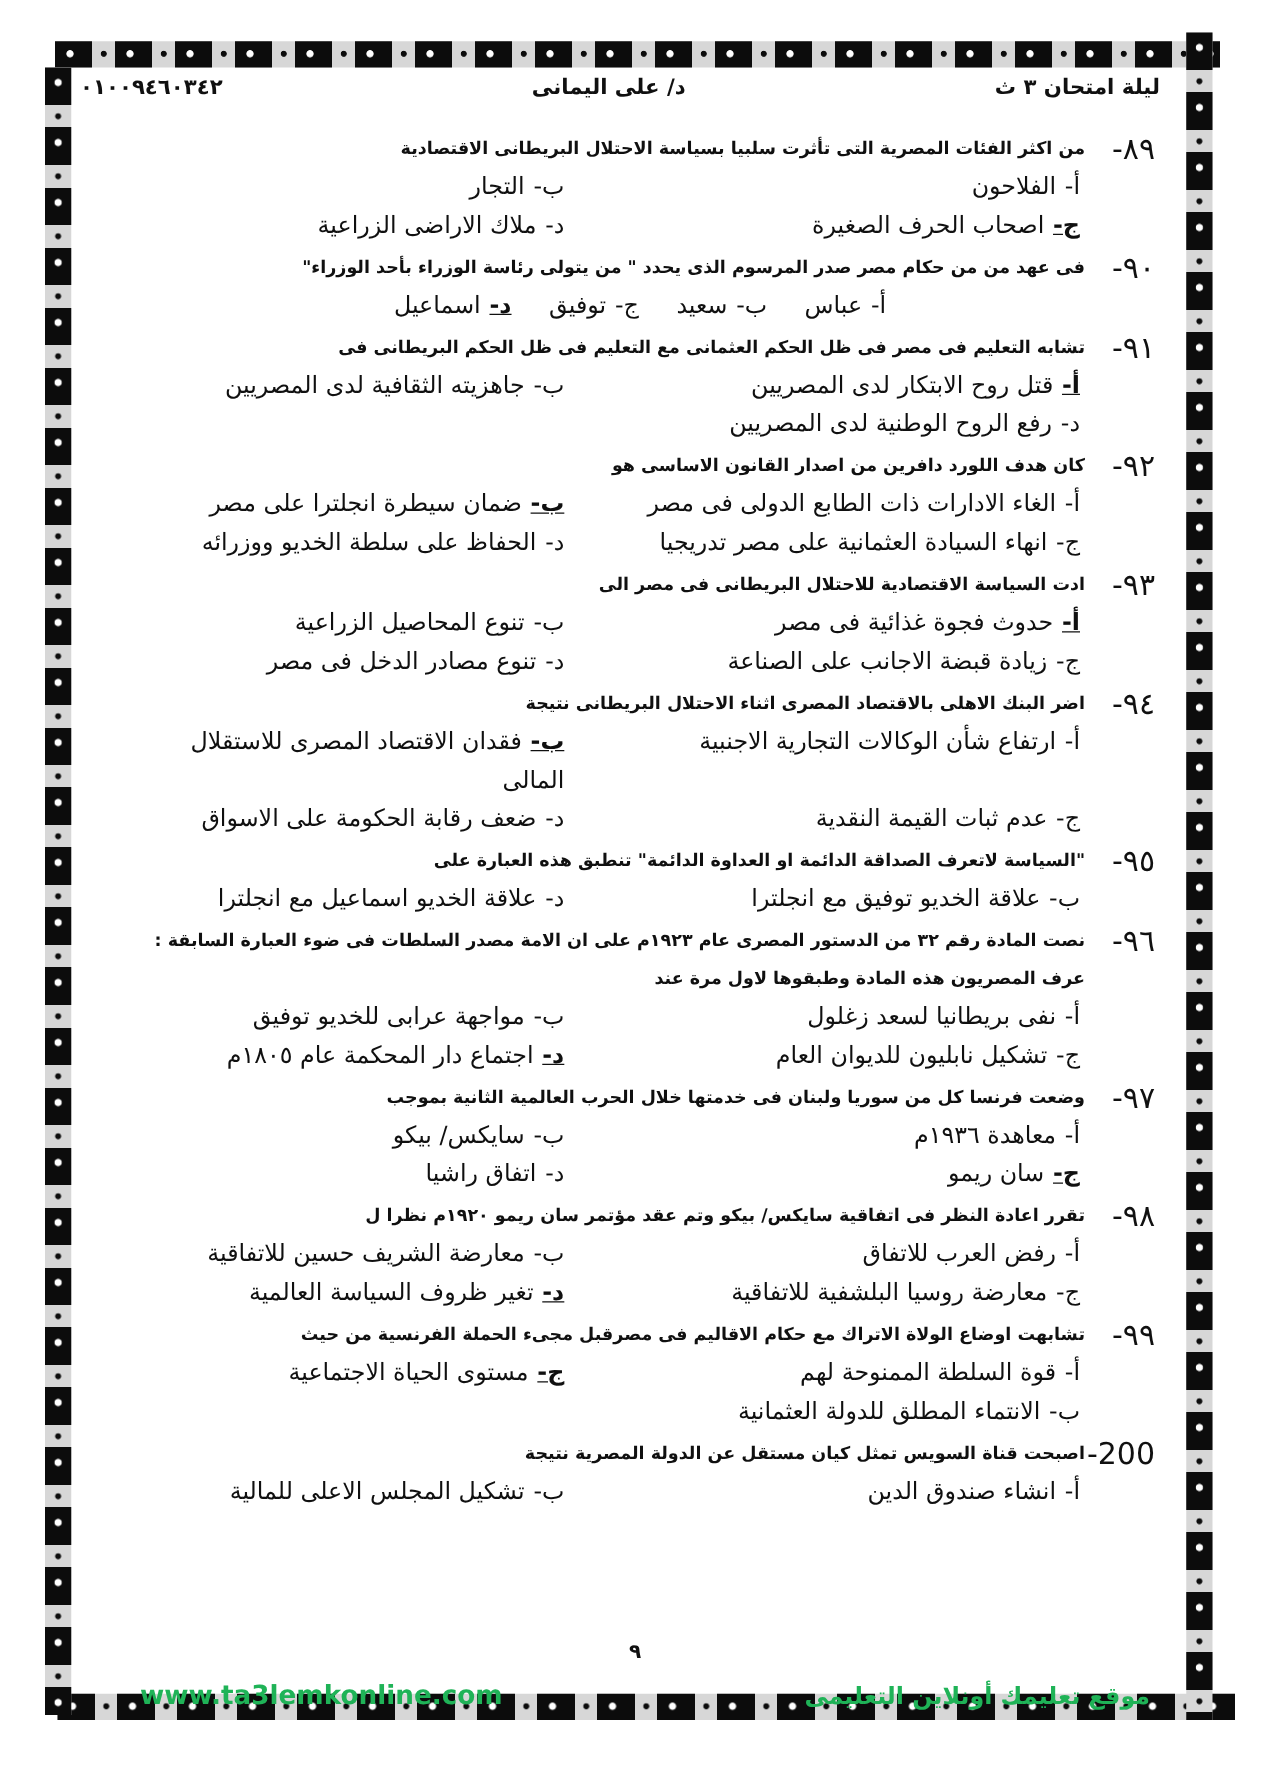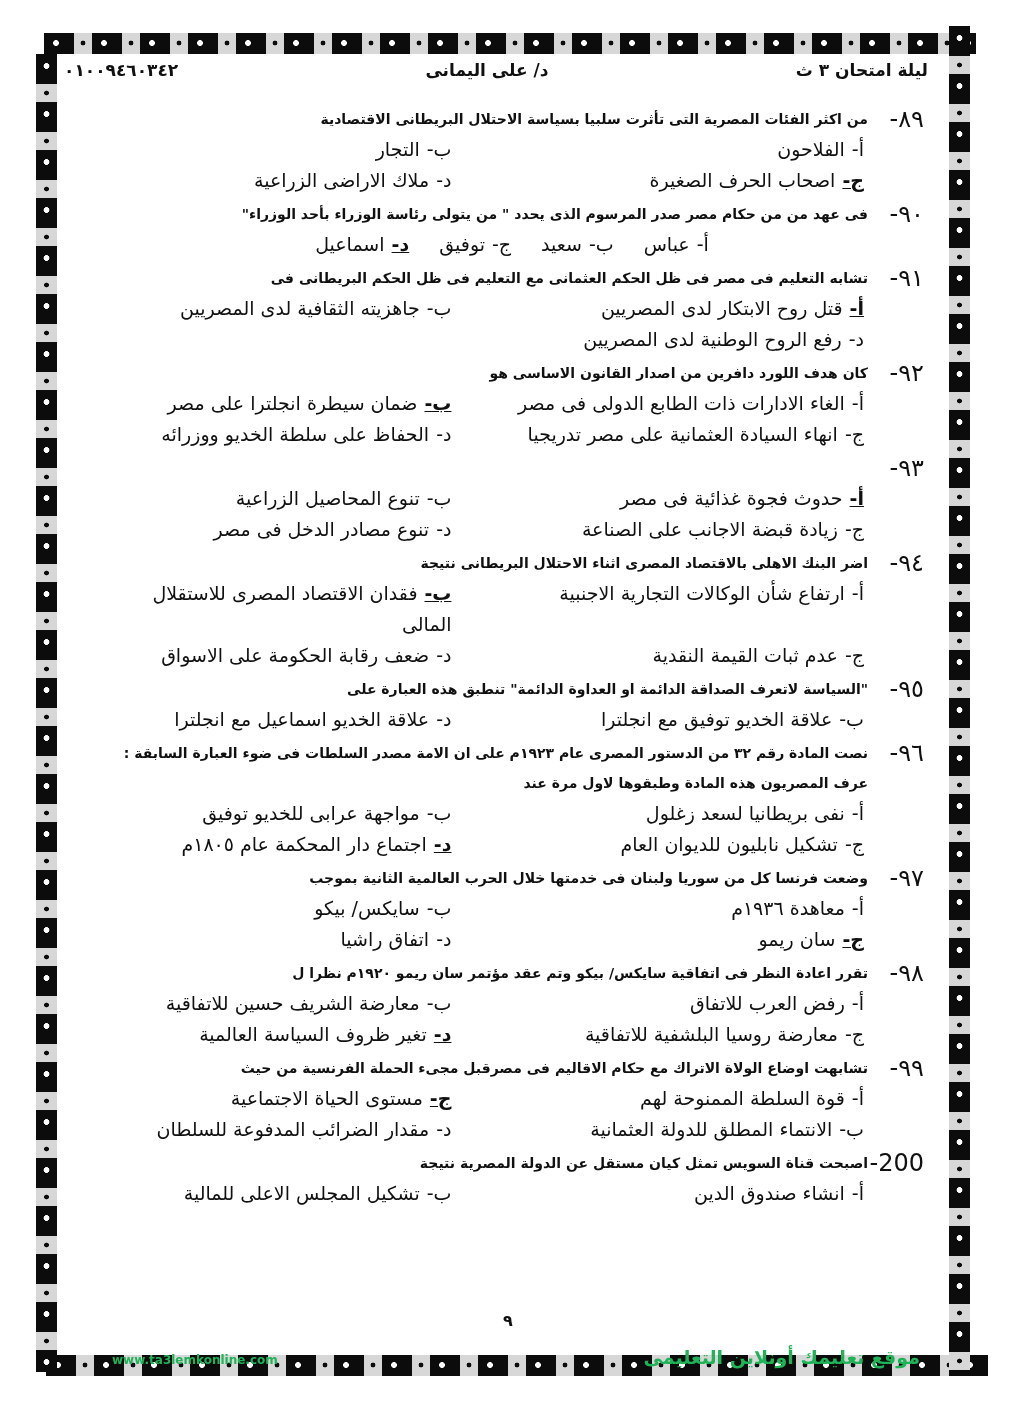--- a/index.html
+++ b/index.html
@@ -43,21 +43,21 @@
   .q-opts.inline { display:flex; justify-content:center; gap:30px; }
   .opt .l { margin-left:7px; }
   .opt .l.ans { font-weight:bold; text-decoration:underline; }
 
   
   .page-num { position:absolute; bottom:88px; left:0; right:0; text-align:center;
               font-size:16px; font-weight:bold; }
   .footer-green { position:absolute; bottom:50px; right:96px; left:112px;
                   display:flex; justify-content:space-between; align-items:baseline; }
   .footer-green .site-name { color:#1fb357; font-weight:bold; font-size:19px; }
-  .footer-green .site-url  { color:#1fb357; font-weight:bold; font-size:12px; direction:ltr; }
+  .footer-green .site-url  { color:#1fb357; font-weight:bold; font-size:21px; direction:ltr; }
 </style>
 </head>
 <body>
 
 <div class="page">
 
   <div class="hstrip frame-top"></div>
   <div class="hstrip frame-bottom"></div>
   <div class="vstrip frame-left"></div>
   <div class="vstrip frame-right"></div>
@@ -112,20 +112,21 @@
         <div class="q-opts grid">
           <span class="opt"><span class="l">أ-</span><span>الغاء الادارات ذات الطابع الدولى فى مصر</span></span>
           <span class="opt"><span class="l ans">ب-</span><span>ضمان سيطرة انجلترا على مصر</span></span>
           <span class="opt"><span class="l">ج-</span><span>انهاء السيادة العثمانية على مصر تدريجيا</span></span>
           <span class="opt"><span class="l">د-</span><span>الحفاظ على سلطة الخديو ووزرائه</span></span>
         </div>
       </div>
       <div class="question">
         <div class="q-head">
           <span class="q-num">٩٣-</span>
+          <span class="q-text">ادت السياسة الاقتصادية للاحتلال البريطانى فى مصر الى</span>
         </div>
         <div class="q-opts grid">
           <span class="opt"><span class="l ans">أ-</span><span>حدوث فجوة غذائية فى مصر</span></span>
           <span class="opt"><span class="l">ب-</span><span>تنوع المحاصيل الزراعية</span></span>
           <span class="opt"><span class="l">ج-</span><span>زيادة قبضة الاجانب على الصناعة</span></span>
           <span class="opt"><span class="l">د-</span><span>تنوع مصادر الدخل فى مصر</span></span>
         </div>
       </div>
       <div class="question">
         <div class="q-head">
@@ -187,21 +188,20 @@
       </div>
       <div class="question">
         <div class="q-head">
           <span class="q-num">٩٩-</span>
           <span class="q-text">تشابهت اوضاع الولاة الاتراك مع حكام الاقاليم فى مصرقبل مجىء الحملة الفرنسية من حيث</span>
         </div>
         <div class="q-opts grid">
           <span class="opt"><span class="l">أ-</span><span>قوة السلطة الممنوحة لهم</span></span>
           <span class="opt"><span class="l ans">ج-</span><span>مستوى الحياة الاجتماعية</span></span>
           <span class="opt"><span class="l">ب-</span><span>الانتماء المطلق للدولة العثمانية</span></span>
-          <span class="opt"><span class="l">د-</span><span>مقدار الضرائب المدفوعة للسلطان</span></span>
         </div>
       </div>
       <div class="question">
         <div class="q-head">
           <span class="q-num">200-</span>
           <span class="q-text">اصبحت قناة السويس تمثل كيان مستقل عن الدولة المصرية نتيجة</span>
         </div>
         <div class="q-opts grid">
           <span class="opt"><span class="l">أ-</span><span>انشاء صندوق الدين</span></span>
           <span class="opt"><span class="l">ب-</span><span>تشكيل المجلس الاعلى للمالية</span></span>

